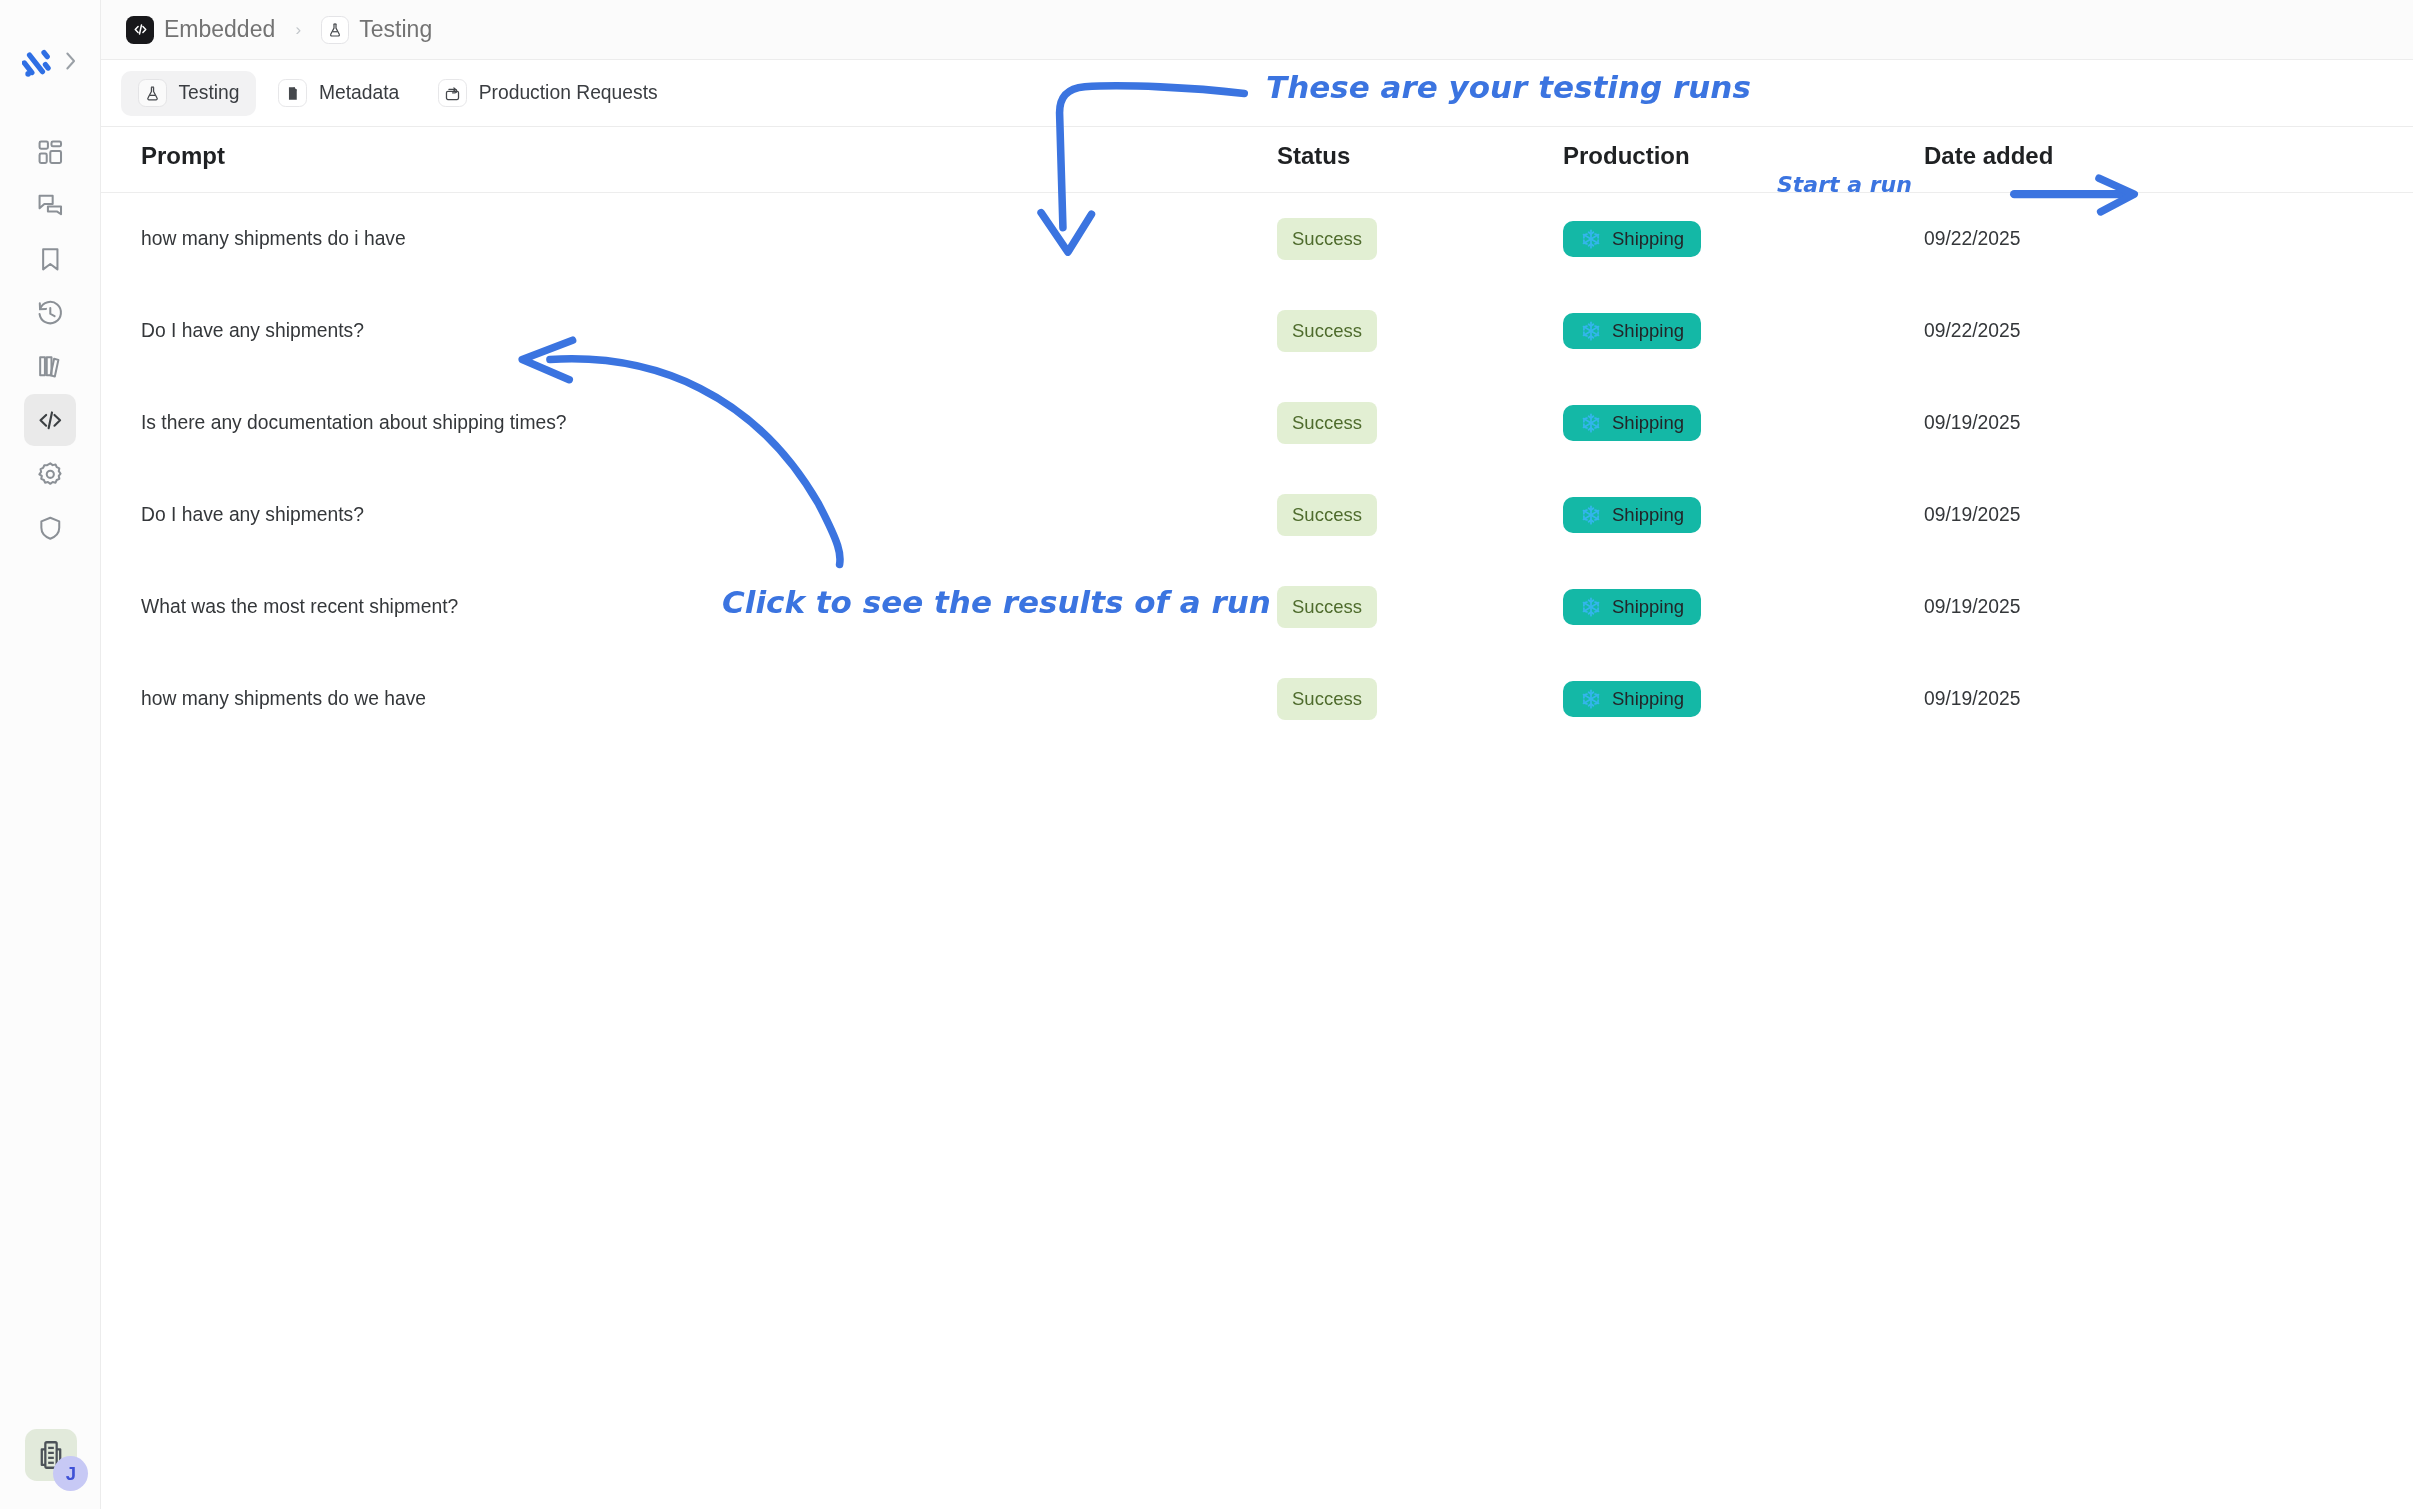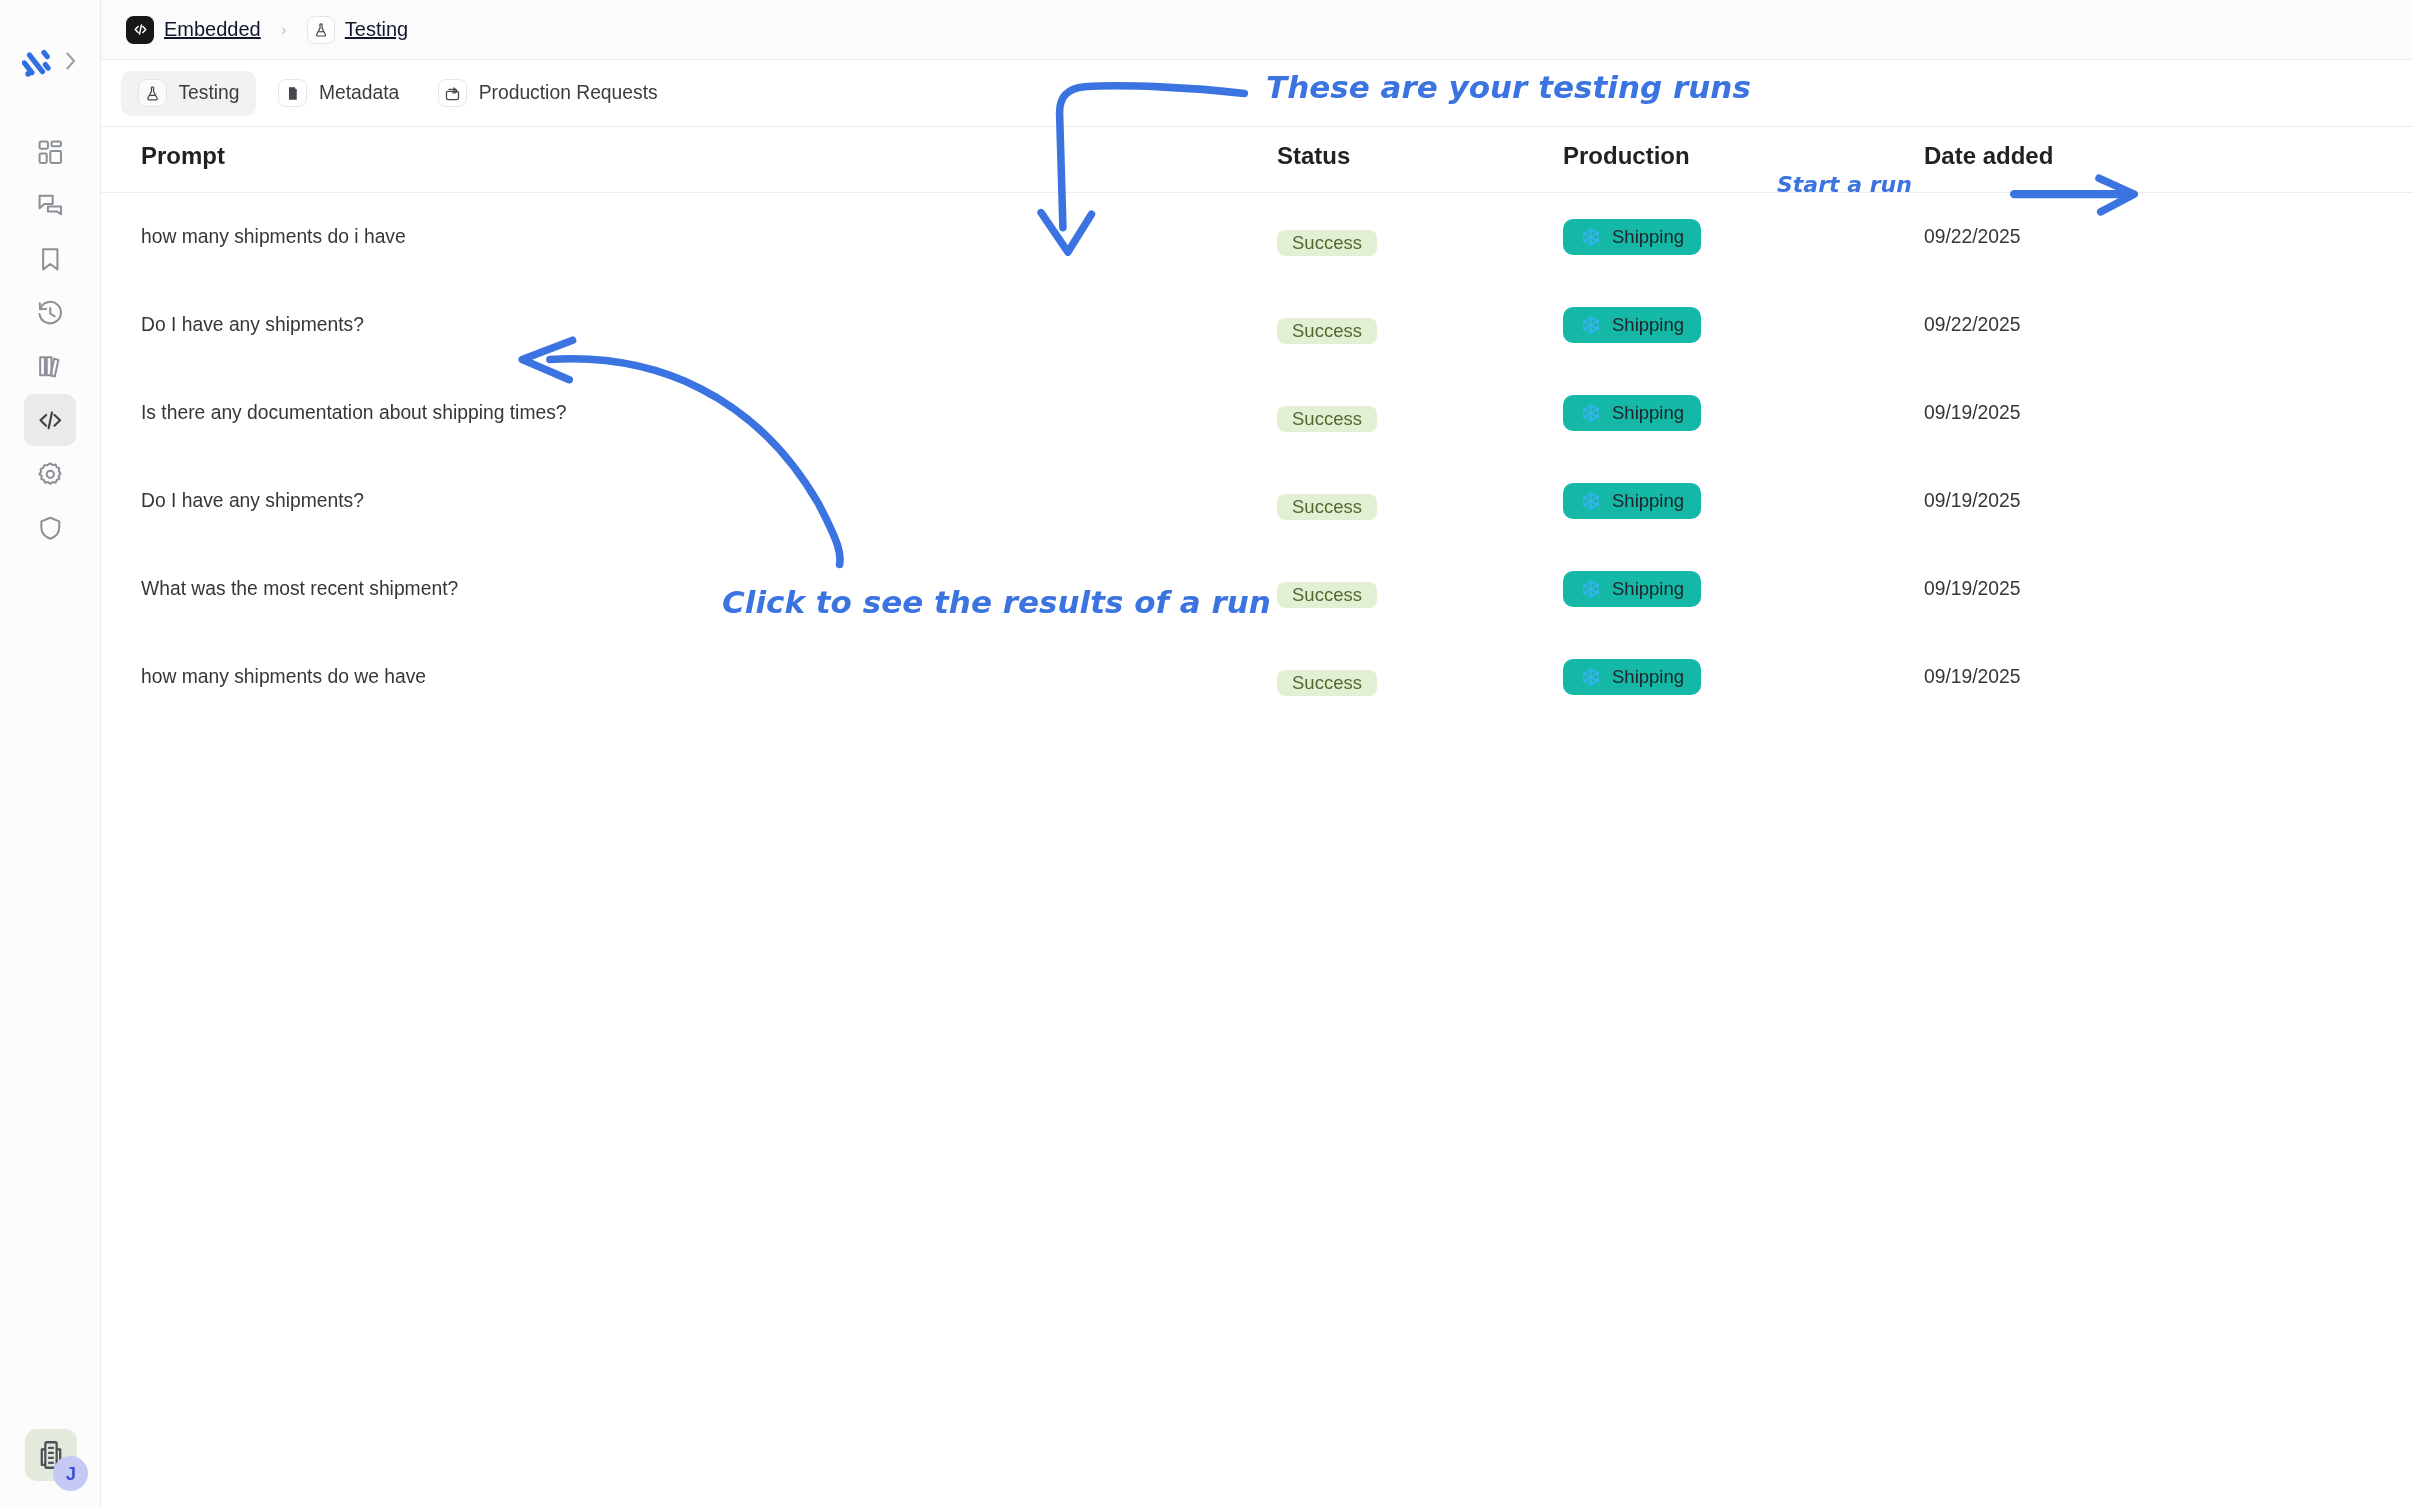--- a/index.html
+++ b/index.html
@@ -53,21 +53,21 @@
   
   .main { flex: 1; display: flex; flex-direction: column; min-width: 0; position: relative; }
 
   .topbar {
     height: 60px; background: #fbfbfb;
     border-bottom: 0.8px solid #ececec;
     display: flex; align-items: center; padding: 0 25px;
     gap: 11.8px;
   }
   .crumb { display: flex; align-items: center; gap: 10px; }
-  .crumb-label { font-size: 20px; color: #0f172a; text-decoration: underline; }
+  .crumb-label { font-size: 23px; color: #737373; }
   .crumb-sep { color: #c2c6ca; font-size: 17px; margin: 0 8.4px; }
   .badge-dark {
     width: 28px; height: 28px; border-radius: 7.6px; background: #18181b;
     display:flex; align-items:center; justify-content:center;
   }
   .badge-light {
     width: 28px; height: 28px; border-radius: 7.6px;
     border: 0.8px solid #e4e4e7; background:#fff;
     display:flex; align-items:center; justify-content:center;
   }
@@ -130,21 +130,21 @@
   }
   .c-prompt { width: 1176px; padding-left: 40px !important; }
   .c-status { width: 286px; }
   .c-source { width: 361px; }
   .c-date   { width: auto; }
   thead .c-prompt { padding-left: 40px; }
 
   .pill-success {
     display: inline-flex; align-items: center;
     background: #e2efd3; color: #4e6b2c;
-    border-radius: 8px; padding: 2px 15px; font-size: 18.5px; margin-top: 12px;
+    border-radius: 8px; padding: 10px 15px; font-size: 18.5px;
   }
   .pill-source {
     display: inline-flex; align-items: center; gap: 10px;
     background: #14b8a6; color: #232528;
     border-radius: 10px; padding: 6.7px 17px; font-size: 18.5px;
   }
   .snow { width: 22px; height: 22px; display:block; }
 
   
   .annot-layer {

